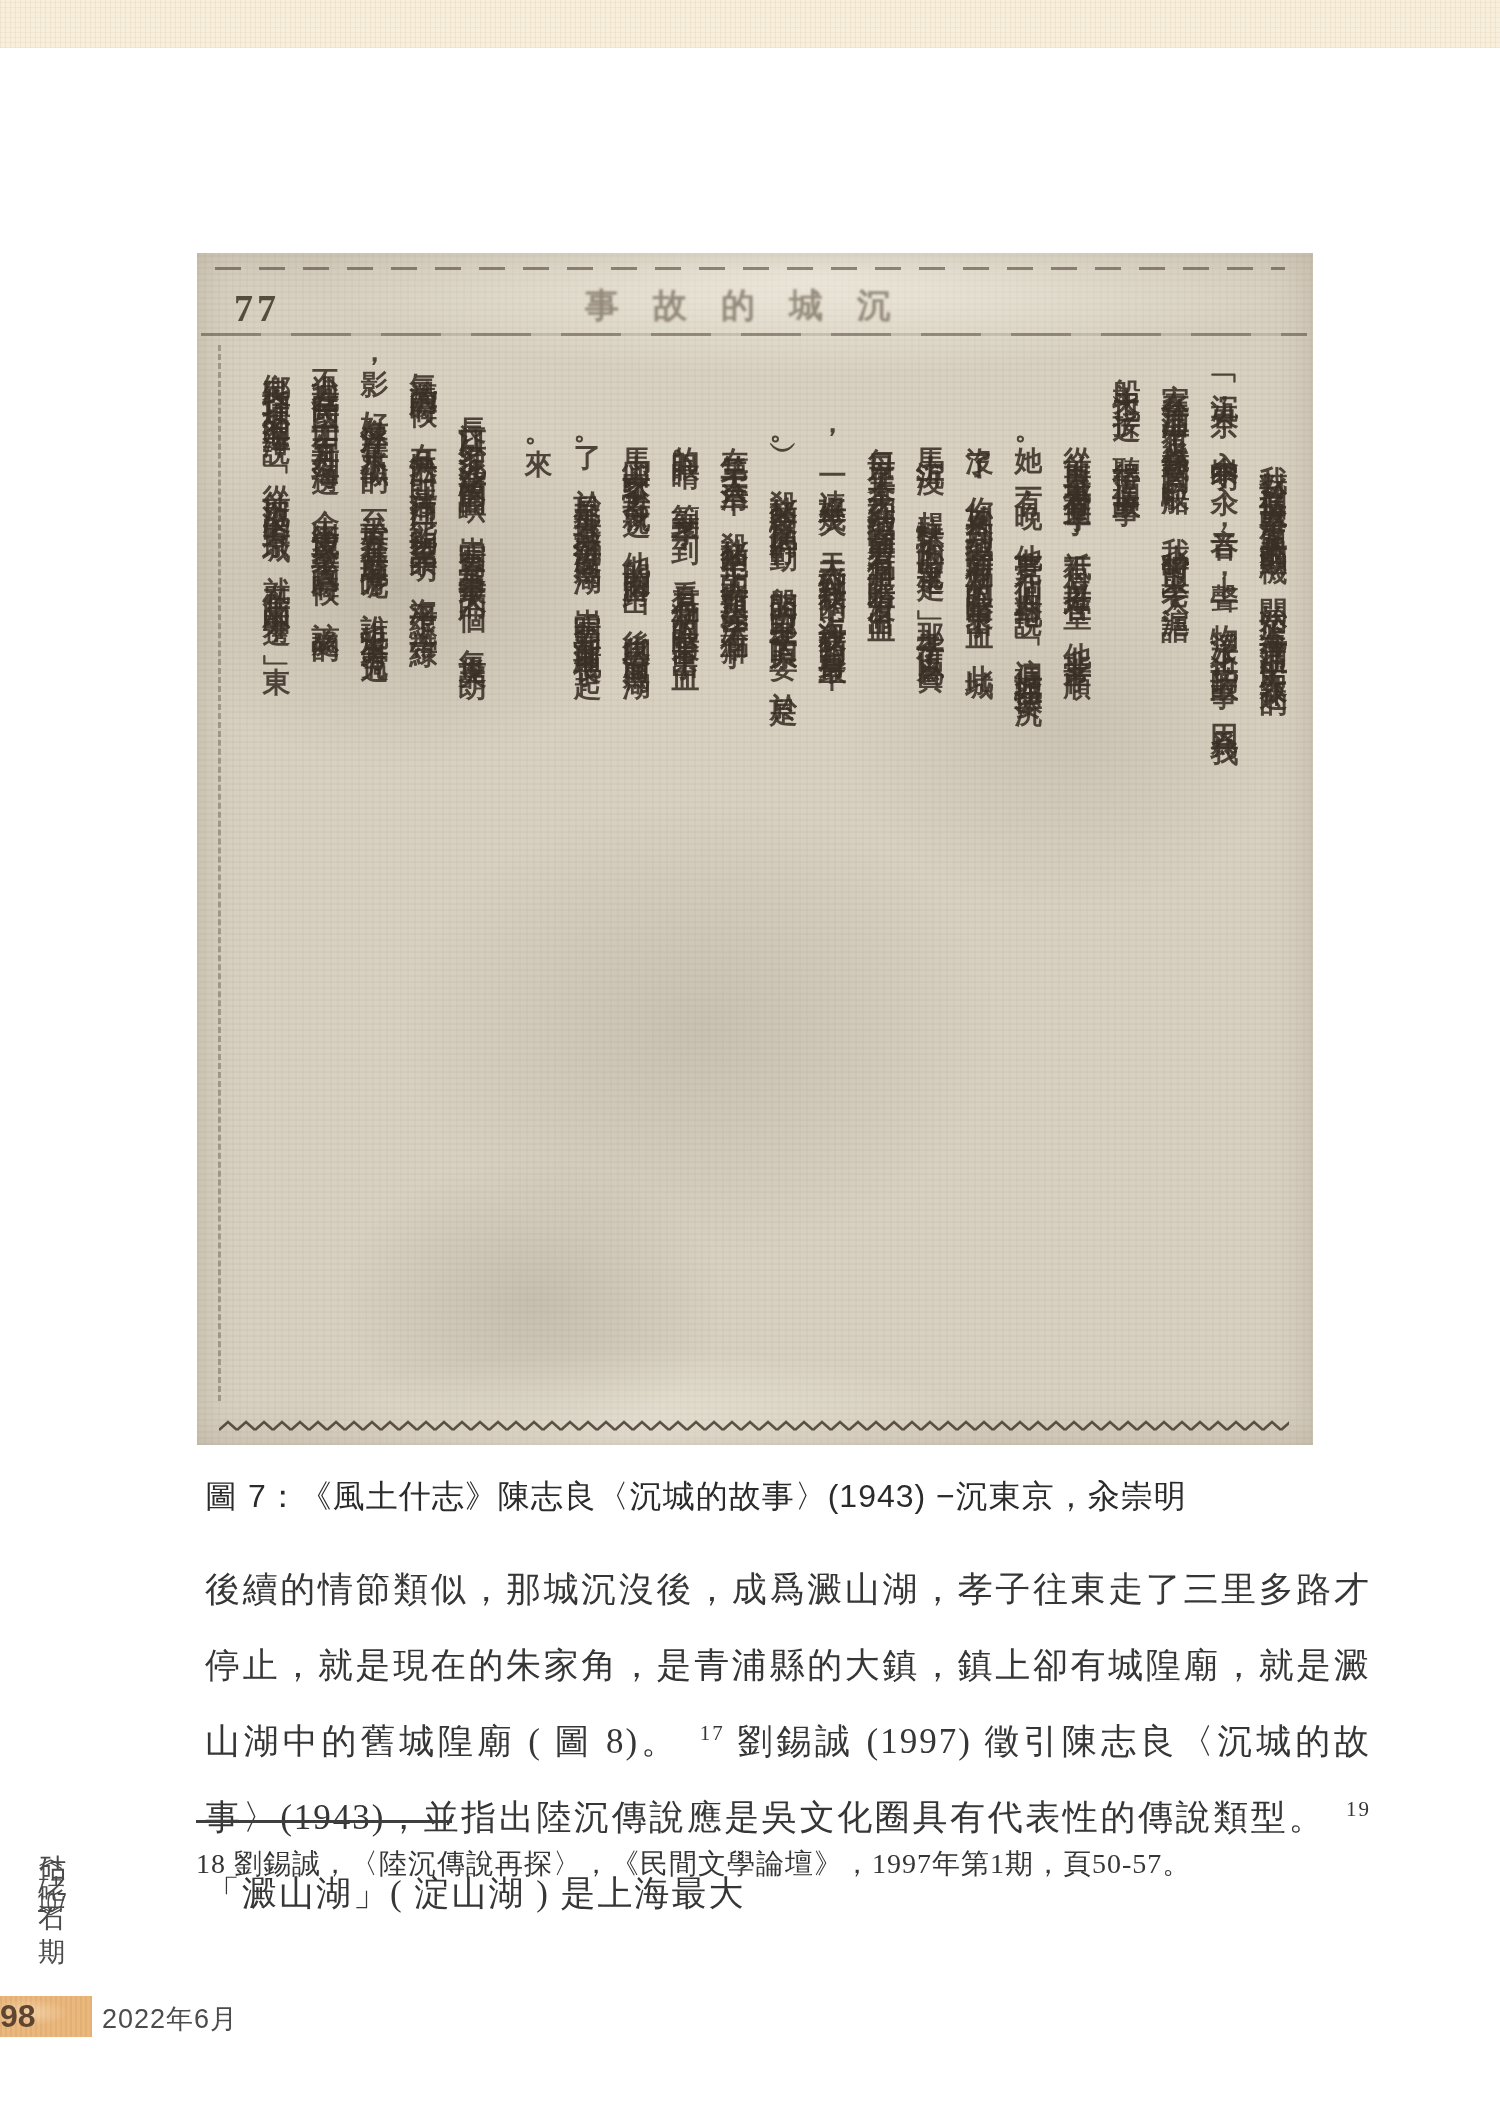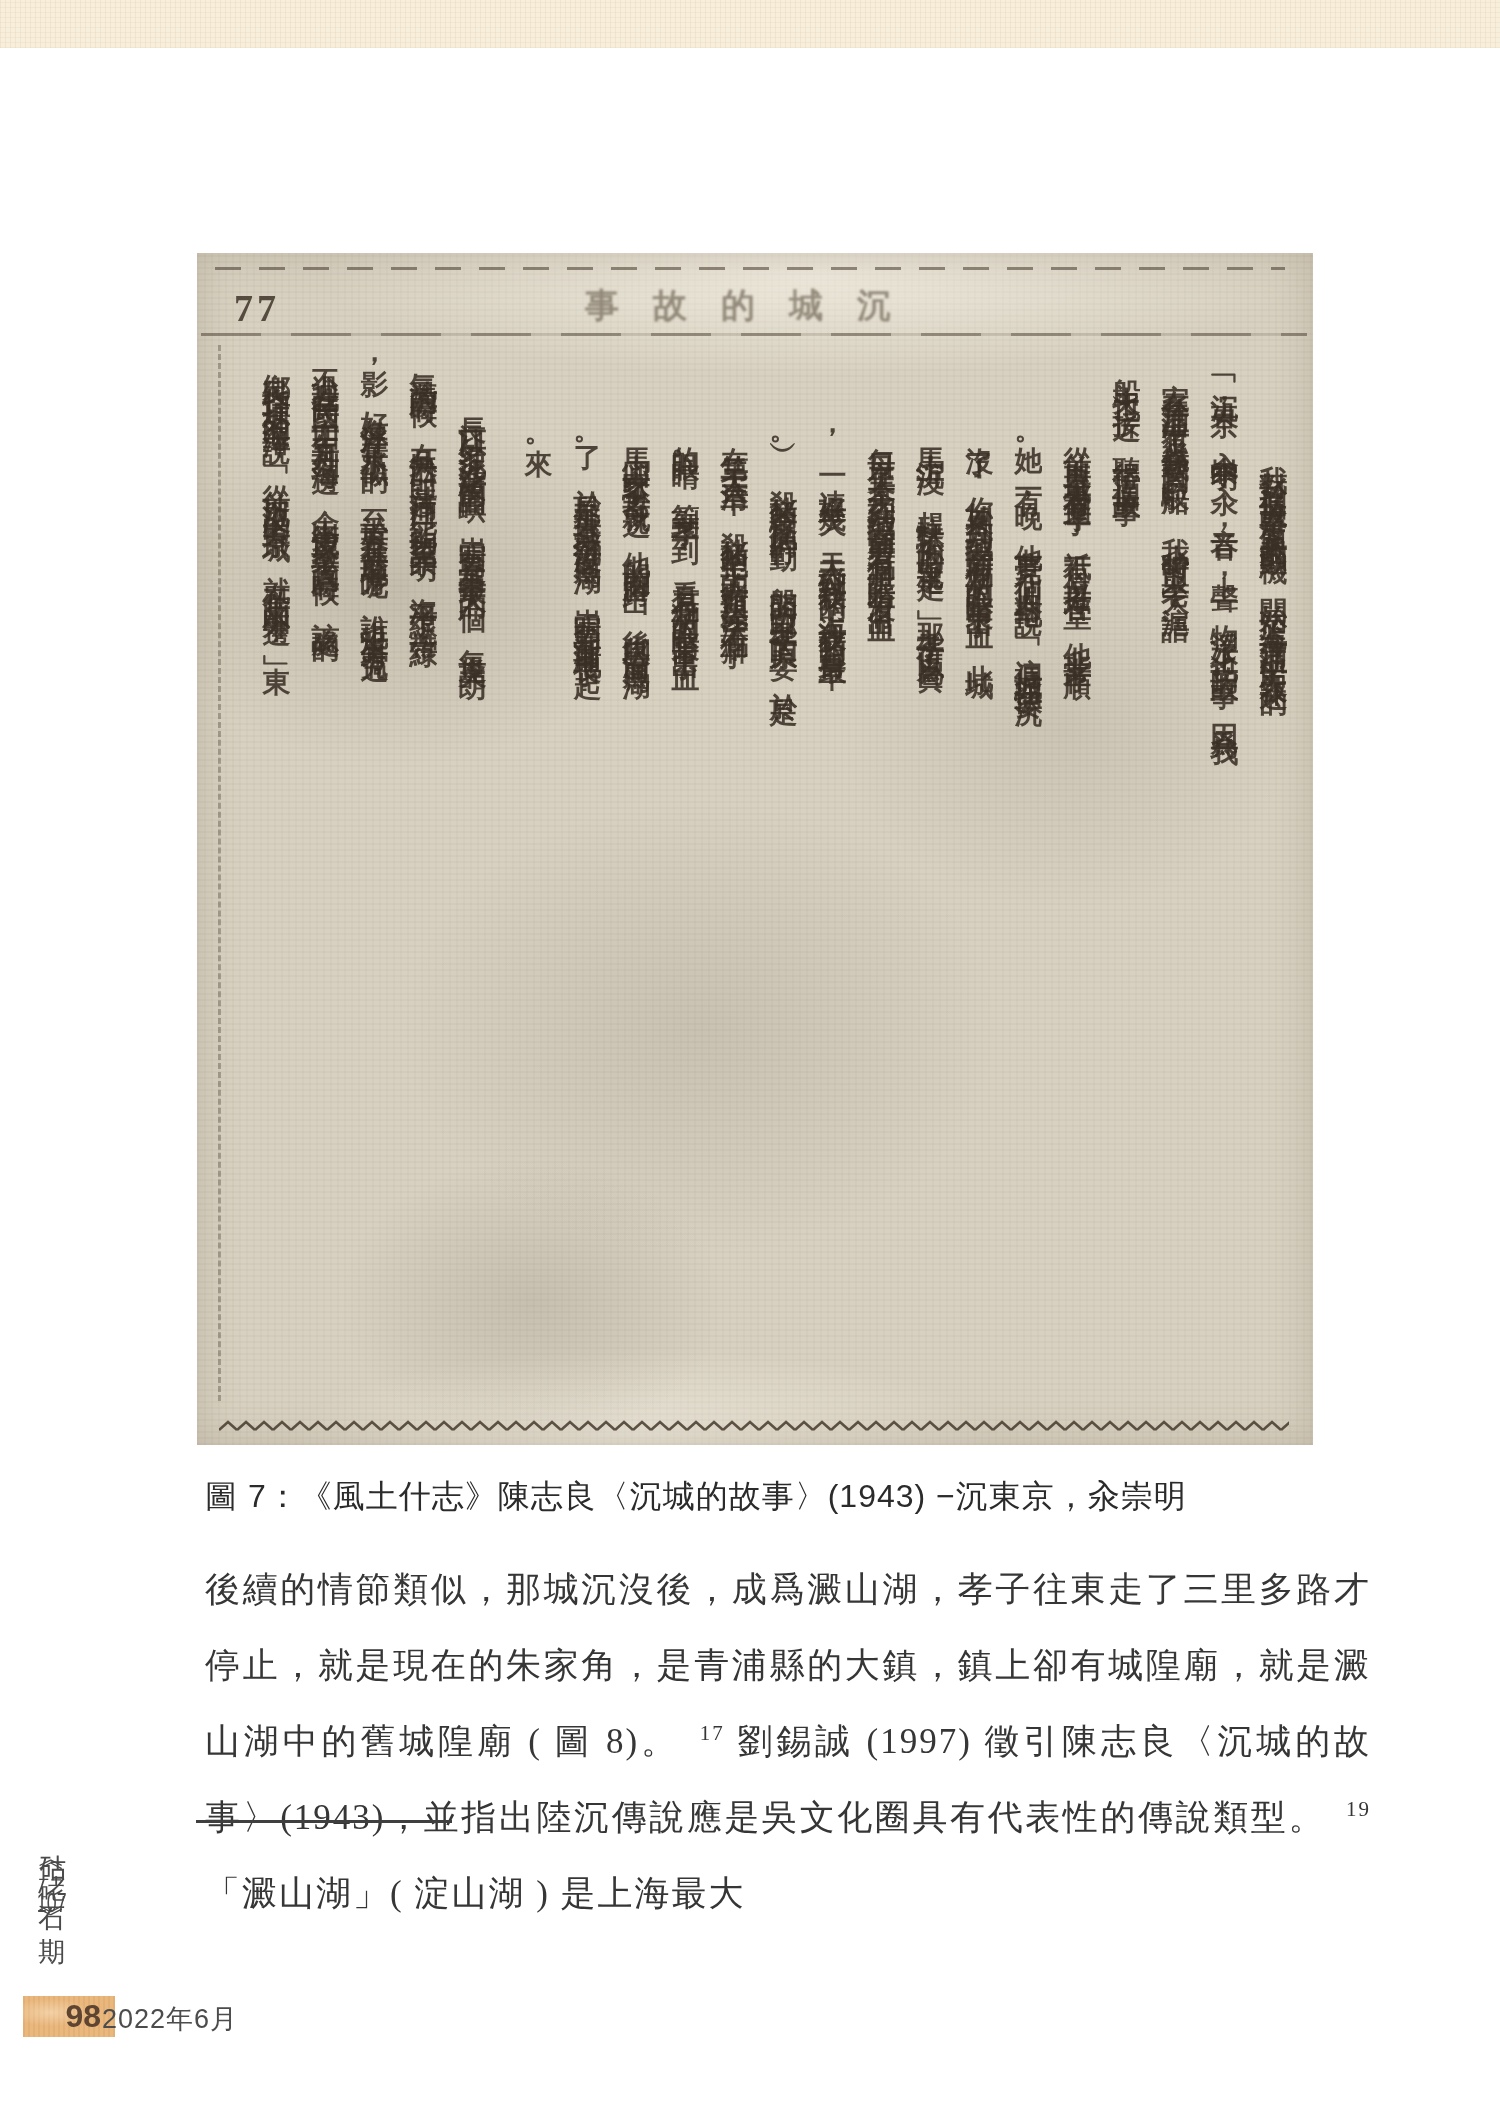--- a/index.html
+++ b/index.html
@@ -84,22 +84,22 @@
     writing-mode:vertical-rl;text-orientation:upright;
     font-family:"Liberation Sans","DejaVu Sans",sans-serif;
     font-size:27px;letter-spacing:2px;color:#4a4a4a;line-height:1.1;}
   .journal-vert .issue-num{text-combine-upright:all;}
 
   
   .page-badge{position:absolute;left:0;top:1996px;width:92px;height:41px;
     background-color:#eab77d;
     background-image:radial-gradient(60px 20px at 30% 40%, rgba(255,240,215,.45), transparent 70%),
       repeating-linear-gradient(90deg, rgba(190,140,85,.18) 0 2px, transparent 2px 5px);
-    display:flex;align-items:center;justify-content:flex-end;padding-right:14px;
-    box-sizing:border-box;margin-left:23px;}
+    display:flex;align-items:center;padding-right:14px;
+    box-sizing:border-box;}
   .page-badge .num{font-family:"Liberation Sans","DejaVu Sans",sans-serif;
     font-size:32px;font-weight:bold;color:#5d4531;}
   .page-date{position:absolute;left:102px;top:2001px;
     font-family:"Liberation Sans","DejaVu Sans",sans-serif;
     font-size:27px;color:#4c4c4c;letter-spacing:1px;}
 </style>
 </head>
 <body>
 
 <div class="top-band"></div>
@@ -143,20 +143,21 @@
     <rect x="0" y="0" width="1070" height="18" fill="url(#zig)"></rect>
   </svg>
 </div>
 
 <div class="fig-caption">圖 7：《風土什志》陳志良〈沉城的故事〉(1943) −沉東京，汆崇明</div>
 
 <div class="body-text"><span>後續的情節類似，那城沉沒後，成爲澱山湖，孝子往東走了三里多路才停止，就是現在的朱家角，是青浦縣的大鎮，鎮上卻有城隍廟，就是澱山湖中的舊城隍廟 ( 圖 8)。</span><sup>17</sup><span> 劉錫誠 (1997) 徵引陳志良〈沉城的故事〉(1943)，並指出陸沉傳說應是吳文化圈具有代表性的傳說類型。</span><sup>19</sup><span>「澱山湖」( 淀山湖 ) 是上海最大</span></div>
 
 <div class="fn-rule"></div>
 <div class="footnotes">
+  <p class="footnote">18 劉錫誠，〈陸沉傳說再探〉，《民間文學論壇》，1997年第1期，頁50-57。</p>
 </div>
 
 <div class="journal-vert"><span>《硓𥑮石》</span><span class="issue-num">107</span><span>期</span></div>
 
 <div class="page-badge">
   <span class="num">98</span>
 </div>
 <div class="page-date">2022年6月</div>
 
 </body></html>

